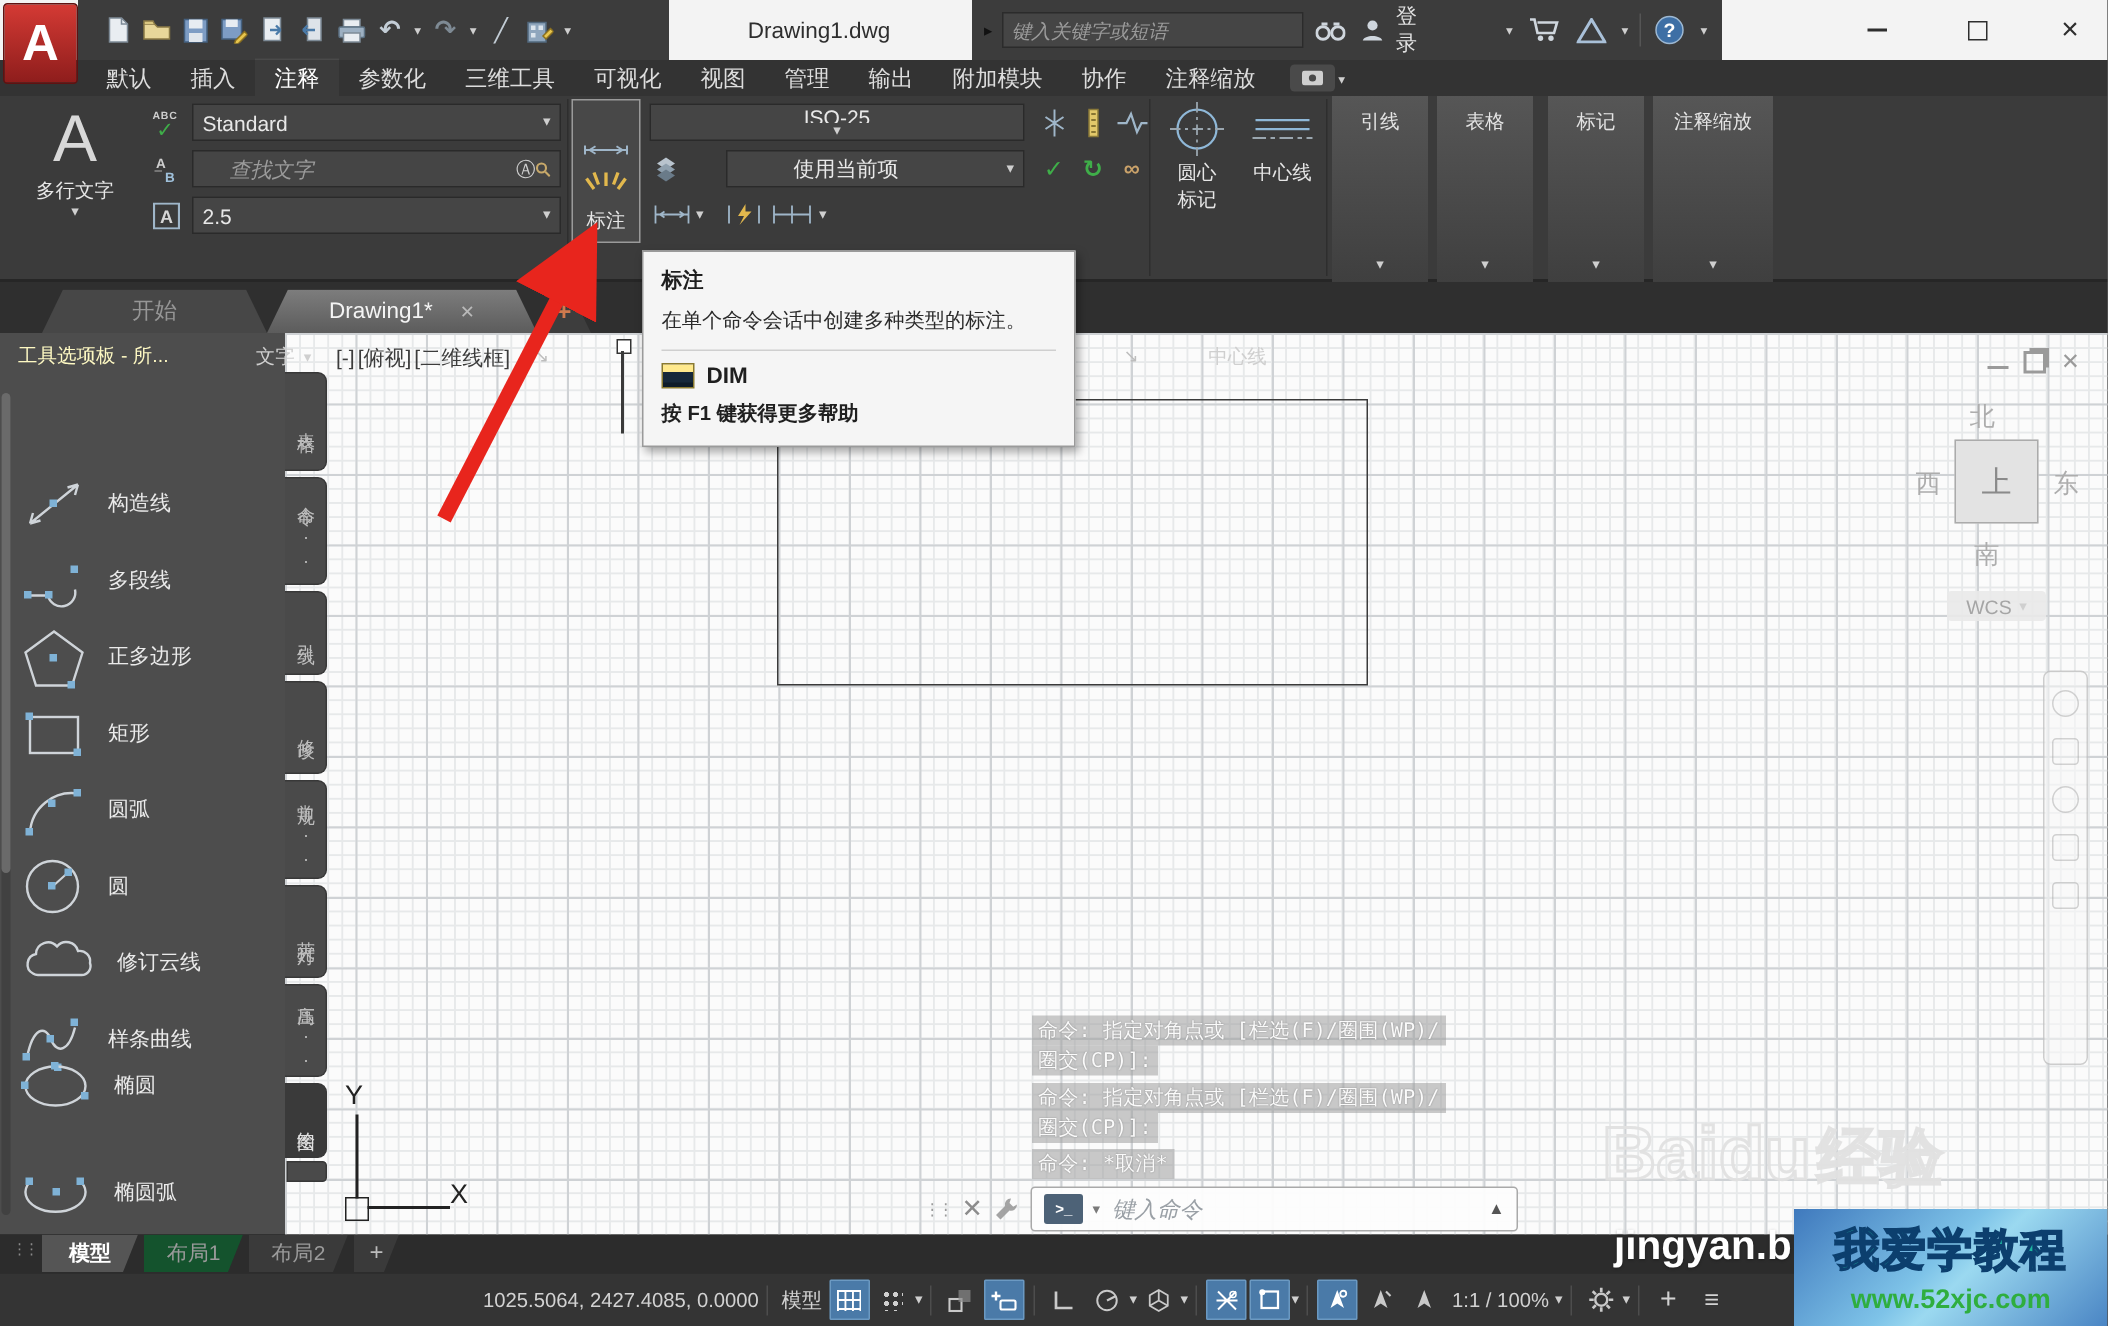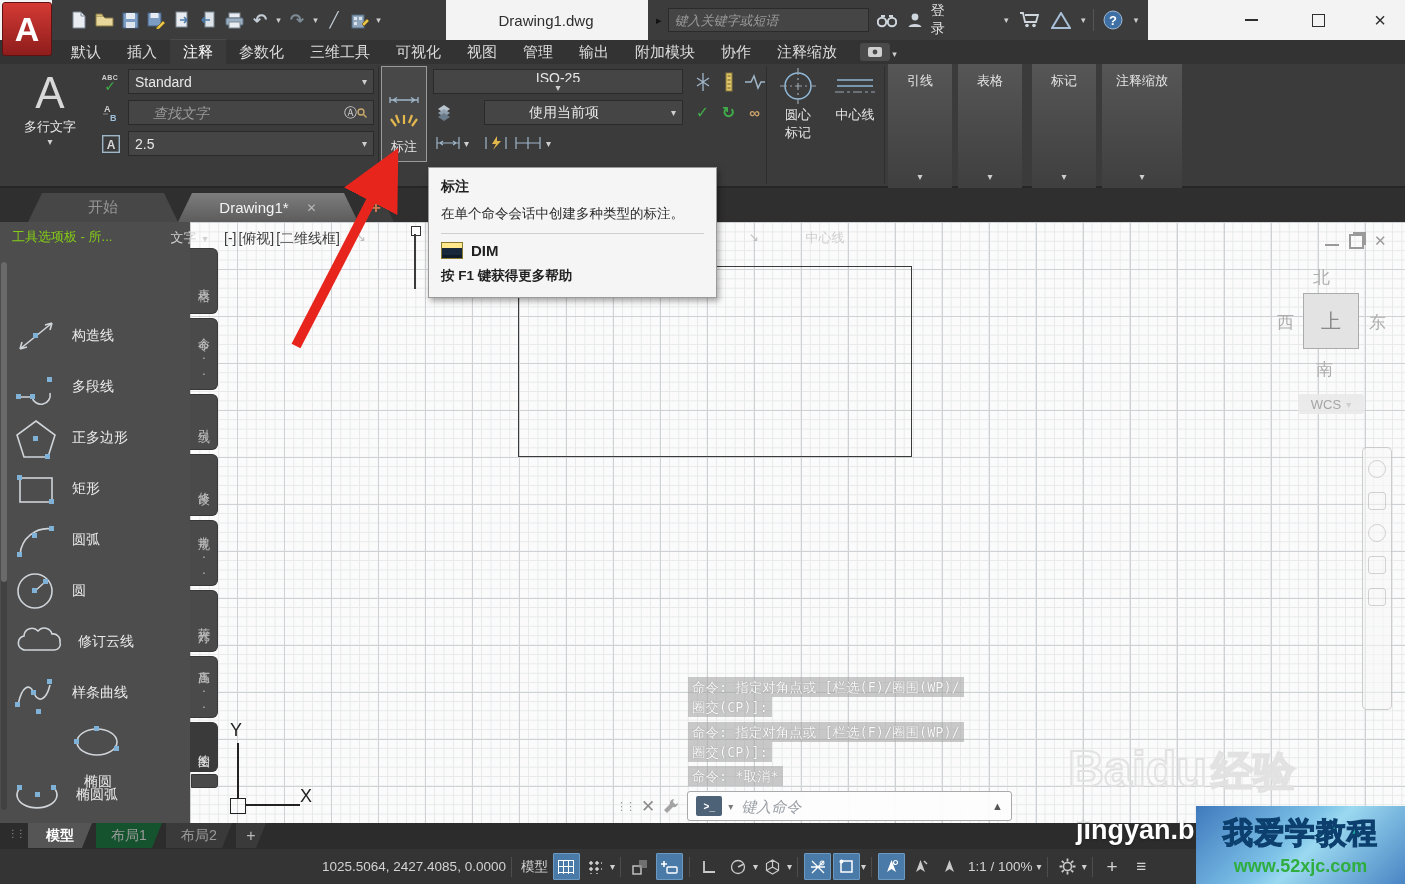--- a/index.html
+++ b/index.html
@@ -45,21 +45,21 @@
   .dim-big{border:1px solid #9a9a9a;background:rgba(255,255,255,0.07);}
   .cpanel{position:absolute;top:0;height:124px;background:linear-gradient(180deg,#565656,#3f3f3f);
      display:flex;flex-direction:column;align-items:center;justify-content:space-between;
      color:#e4e4e4;font-size:13px;padding:8px 0 6px 0;box-sizing:border-box;}
   
   .filebar{left:0;top:188px;width:1405px;height:34px;background:#2f2f2f;z-index:3;}
   .ftab{position:absolute;top:5px;height:29px;display:flex;align-items:center;justify-content:center;font-size:15px;
      clip-path:polygon(14px 0,calc(100% - 14px) 0,100% 100%,0 100%);}
   
   .palette{left:0;top:222px;width:190px;height:601px;background:#4d4d4d;z-index:2;}
-  .pal-head{position:absolute;left:12px;top:6px;color:#84cc16;font-size:13px;}
+  .pal-head{position:absolute;left:12px;top:6px;color:#fef9c3;font-size:13px;}
   .pal-item{position:absolute;left:10px;width:176px;height:46px;display:flex;align-items:center;gap:10px;color:#eaeaea;font-size:14px;}
   .pal-item svg{flex:0 0 auto;}
   .pal-scroll{position:absolute;left:1px;top:40px;width:6px;height:548px;background:#414141;border-radius:3px;}
   .pal-thumb{position:absolute;left:0;top:0;width:6px;height:320px;background:#6a6a6a;border-radius:3px;}
   
   .vtab{position:absolute;left:190px;width:27px;background:#4a4a4a;border:1px solid #383838;border-left:none;
      border-radius:0 6px 6px 0;color:#bdbdbd;font-size:12px;display:flex;align-items:center;justify-content:center;
      writing-mode:vertical-rl;text-orientation:upright;letter-spacing:2px;z-index:3;}
   .vtab.active{background:#3a3a3a;color:#e0e0e0;}
   
@@ -562,21 +562,21 @@
     <div class="pal-item" style="top:448px;">
       <svg width="52" height="44">
           <path d="M8 34C12 14 20 12 24 22s12 8 16-8" fill="none" stroke="#cfd4d9" stroke-width="1.6"></path>
           <rect x="5" y="31" width="5" height="5" fill="#7fb2d6"></rect>
           <rect x="21" y="19" width="5" height="5" fill="#7fb2d6"></rect>
           <rect x="37" y="8" width="5" height="5" fill="#7fb2d6"></rect>
           <rect x="26" y="38" width="5" height="5" fill="#7fb2d6"></rect>
         </svg>
       <span>样条曲线</span>
     </div>
-    <div class="pal-item" style="top:499px;flex-direction:column;">
+    <div class="pal-item" style="top:479px;">
       <svg width="56" height="42">
           <ellipse cx="27" cy="21" rx="20" ry="13" fill="none" stroke="#cfd4d9" stroke-width="1.6"></ellipse>
           <rect x="4" y="18" width="5" height="5" fill="#7fb2d6"></rect>
           <rect x="24" y="5" width="5" height="5" fill="#7fb2d6"></rect>
           <rect x="44" y="25" width="5" height="5" fill="#7fb2d6"></rect>
         </svg>
       <span>椭圆</span>
     </div>
     <div class="pal-item" style="top:550px;">
       <svg width="56" height="42">

